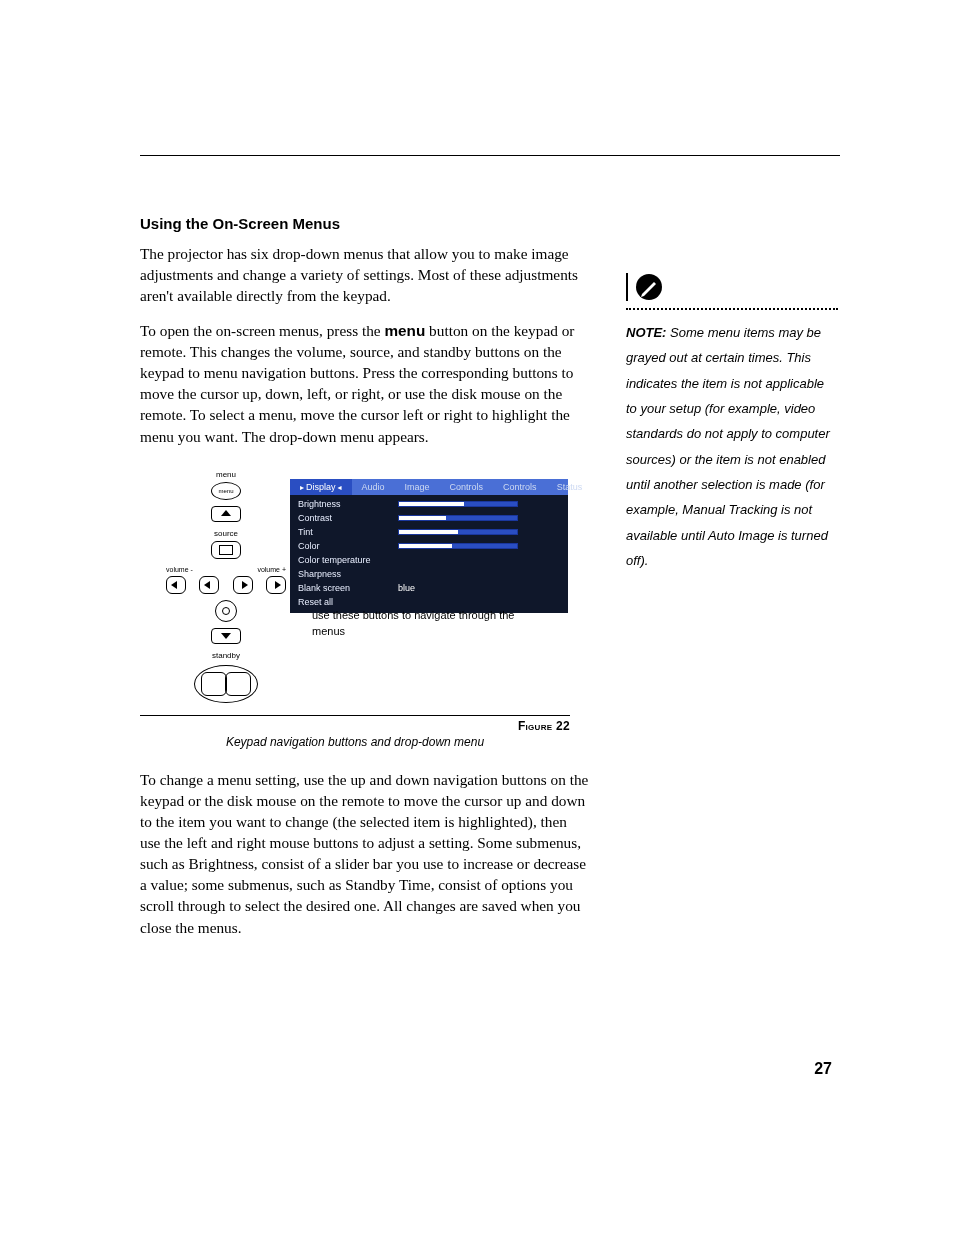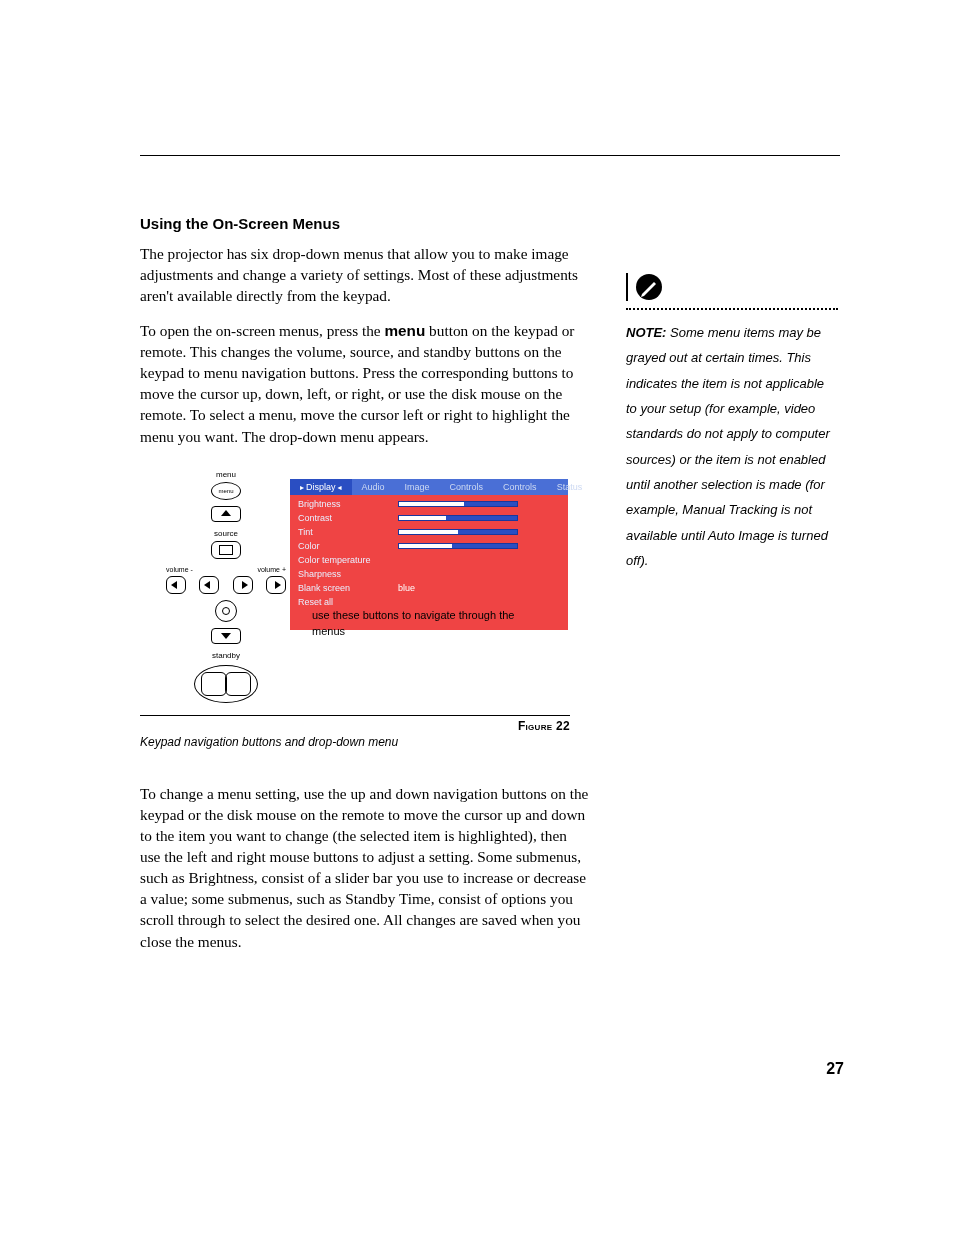--- a/index.html
+++ b/index.html
@@ -65,23 +65,23 @@
     font-size: 12px;
     text-align: right;
     letter-spacing: 0.3px;
     width: 430px;
   }
   .fig-label-row .sc { font-variant: small-caps; text-align: right; }
   .fig-caption {
     font-family: Arial, Helvetica, sans-serif;
     font-style: italic;
     font-size: 12px;
-    text-align: left;
+    text-align: center;
     width: 430px;
-    margin-bottom: 32px;
+    margin-bottom: 18px;
   }
 
   
   .keypad {
     position: absolute;
     left: 26px;
     top: 0;
     width: 120px;
     font-family: Arial, Helvetica, sans-serif;
     font-size: 8px;
@@ -194,22 +194,22 @@
   }
   .osd-tab { padding: 2px 10px; flex: none; color: #cdd9f2; }
   .osd-tab.active {
     background: #2a4ec2;
     color: #fff;
     position: relative;
   }
   .osd-tab.active::before { content: "▸"; color: #fff; margin-right: 2px; font-size: 8px; }
   .osd-tab.active::after  { content: "◂"; color: #fff; margin-left: 2px; font-size: 8px; }
   .osd-body {
-    background: #ef4444;
-    padding: 2px 0 21px 0;
+    background: #0f172a;
+    padding: 2px 0 4px 0;
   }
   .osd-row { display: flex; align-items: center; padding: 0 8px; line-height: 14px; }
   .osd-row .lbl { width: 100px; color: #e9efff; }
   .osd-bar {
     height: 6px; background: #2a4ec2; border: 1px solid #1a379d; flex: 1;
     position: relative; max-width: 120px;
   }
   .osd-bar-fill { height: 100%; background: #fff; }
   .nav-note {
     position: absolute;
@@ -241,21 +241,21 @@
   .note-text {
     font-family: Arial, Helvetica, sans-serif;
     font-style: italic;
     font-size: 13px;
     line-height: 1.95;
   }
   .note-text .nb { font-weight: bold; font-style: italic; }
 
   .page-num {
     position: absolute;
-    right: 110px;
+    right: 122px;
     top: 1060px;
     font-family: Arial, Helvetica, sans-serif;
     font-weight: bold;
     font-size: 16px;
   }
 </style>
 </head>
 <body>
 
 <div class="page">

